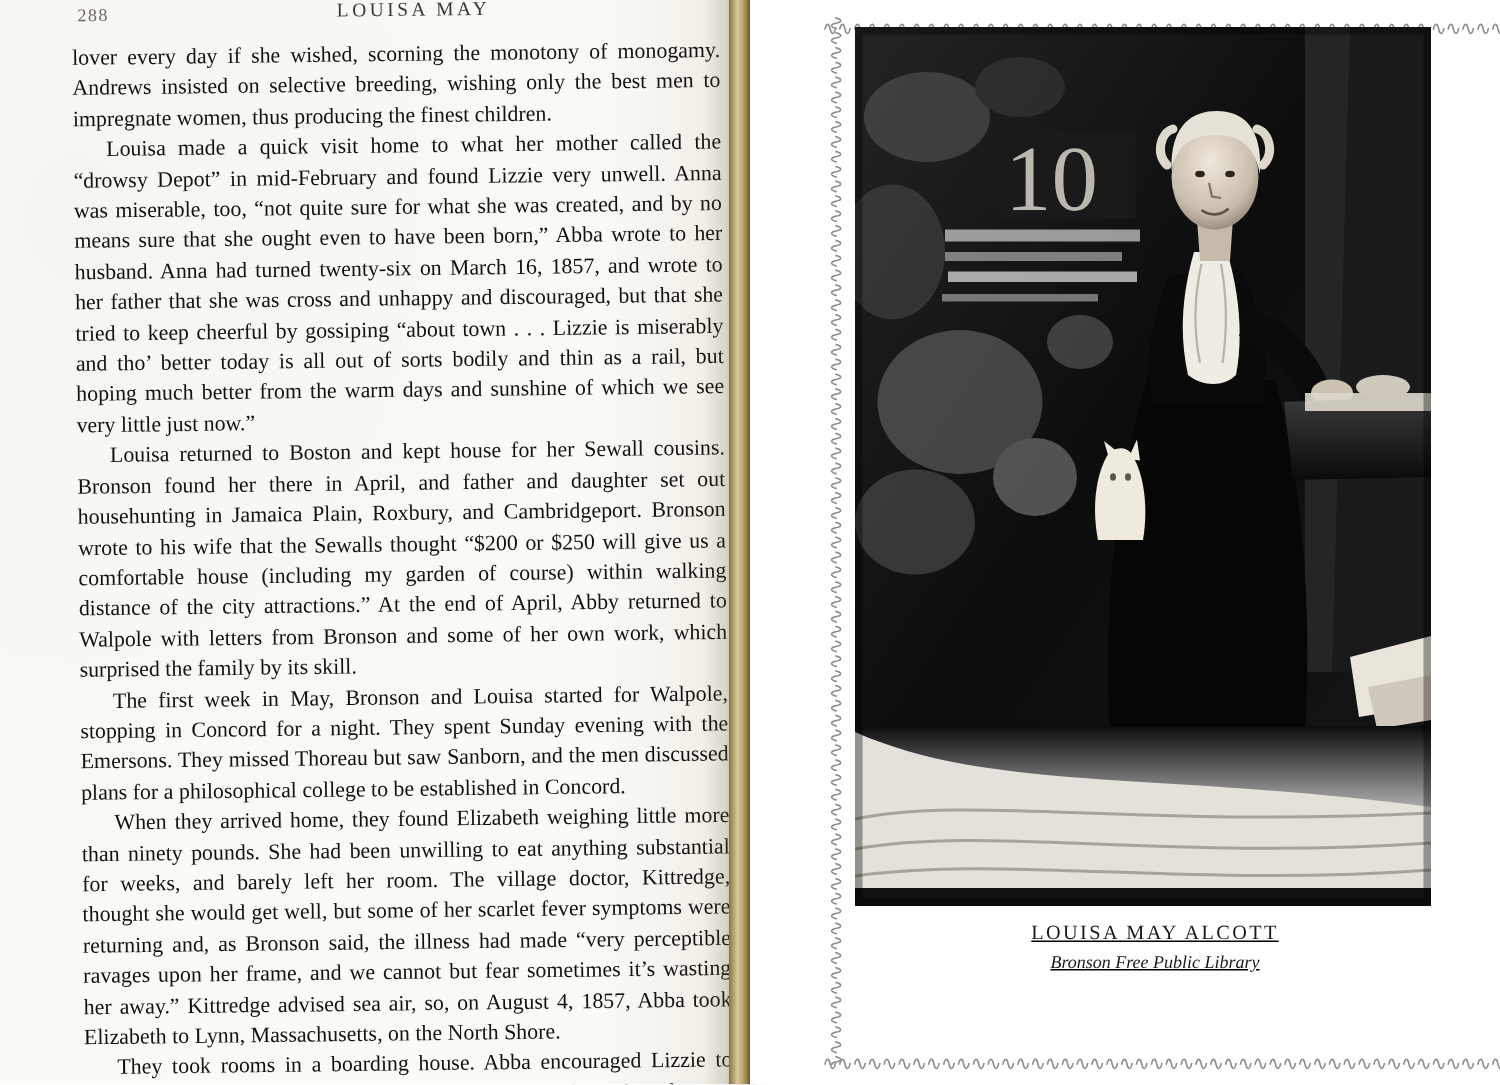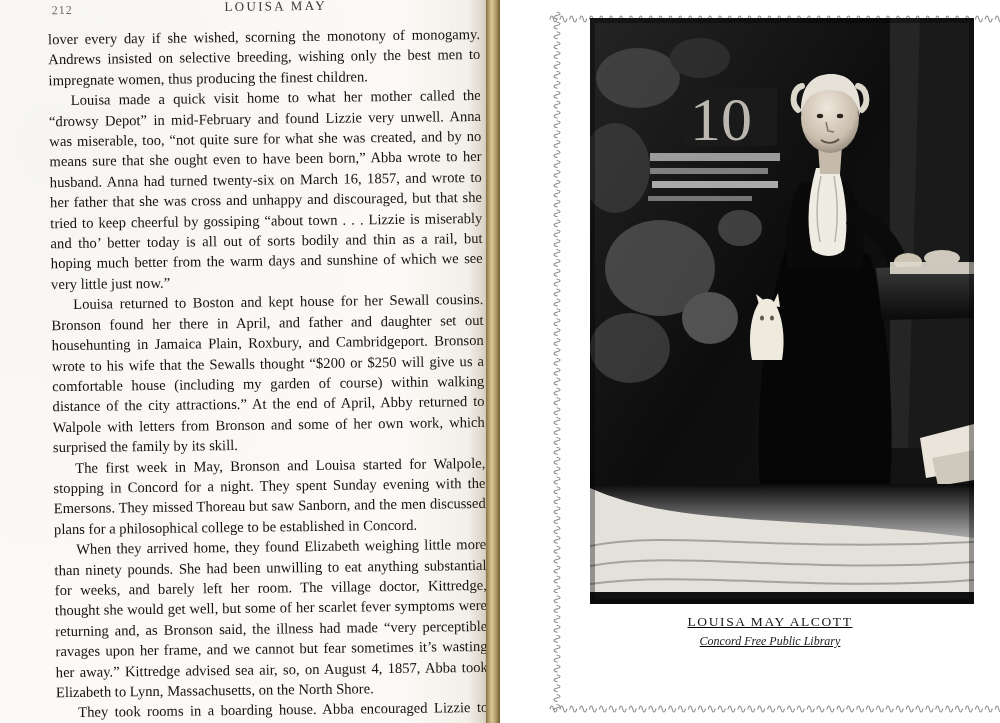--- a/index.html
+++ b/index.html
@@ -147,21 +147,21 @@
   }
   .wave-bottom {
     left: 22px;
     top: 692px;
     width: 460px;
     height: 14px;
   }
 
   .photo {
     position: absolute;
-    left: 64px;
+    left: 44px;
     top: 8px;
     width: 384px;
     height: 586px;
     background: #0b0b0b;
     overflow: hidden;
   }
   .photo svg { display: block; }
 
   .caption {
     position: absolute;
@@ -186,21 +186,21 @@
     color: #1a1a1a;
   }
 </style>
 </head>
 <body>
 
 <div class="page">
 
   <div class="left-page">
     <div class="skew-wrap">
-      <div class="folio">212</div>
+      <div class="folio">288</div>
       <div class="running-head">Louisa May</div>
 
       <div class="body-text">
         <p class="first">lover every day if she wished, scorning the monotony of monogamy. Andrews insisted on selective breeding, wishing only the best men to impregnate women, thus producing the finest children.</p>
         <p>Louisa made a quick visit home to what her mother called the “drowsy Depot” in mid-February and found Lizzie very unwell. Anna was miserable, too, “not quite sure for what she was created, and by no means sure that she ought even to have been born,” Abba wrote to her husband. Anna had turned twenty-six on March 16, 1857, and wrote to her father that she was cross and unhappy and discouraged, but that she tried to keep cheerful by gossiping “about town . . . Lizzie is miserably and tho’ better today is all out of sorts bodily and thin as a rail, but hoping much better from the warm days and sunshine of which we see very little just now.”</p>
         <p>Louisa returned to Boston and kept house for her Sewall cousins. Bronson found her there in April, and father and daughter set out househunting in Jamaica Plain, Roxbury, and Cambridgeport. Bronson wrote to his wife that the Sewalls thought “$200 or $250 will give us a comfortable house (including my garden of course) within walking distance of the city attractions.” At the end of April, Abby returned to Walpole with letters from Bronson and some of her own work, which surprised the family by its skill.</p>
         <p>The first week in May, Bronson and Louisa started for Walpole, stopping in Concord for a night. They spent Sunday evening with the Emersons. They missed Thoreau but saw Sanborn, and the men discussed plans for a philosophical college to be established in Concord.</p>
         <p>When they arrived home, they found Elizabeth weighing little more than ninety pounds. She had been unwilling to eat anything substantial for weeks, and barely left her room. The village doctor, Kittredge, thought she would get well, but some of her scarlet fever symptoms were returning and, as Bronson said, the illness had made “very perceptible ravages upon her frame, and we cannot but fear sometimes it’s wasting her away.” Kittredge advised sea air, so, on August 4, 1857, Abba took Elizabeth to Lynn, Massachusetts, on the North Shore.</p>
         <p>They took rooms in a boarding house. Abba encouraged Lizzie to take saltwater baths and took the frail girl out for a drive, but she was quickly exhausted and liked to lie on her bed and listen to Abba read to her. Abba’s anxiety was very high, and her journal</p>
       </div>
@@ -313,18 +313,18 @@
           </g>
 
           <rect x="0" y="574" width="384" height="12" fill="#111"></rect>
 
           <rect x="0" y="0" width="384" height="586" fill="none" stroke="#000" stroke-width="10" opacity="0.35"></rect>
         </svg>
       </div>
 
       <div class="caption">
         <div class="name">Louisa May Alcott</div>
-        <div class="credit">Concord Free Public Library</div>
+        <div class="credit">Bronson Free Public Library</div>
       </div>
     </div>
   </div>
 
 </div>
 
 </body></html>

